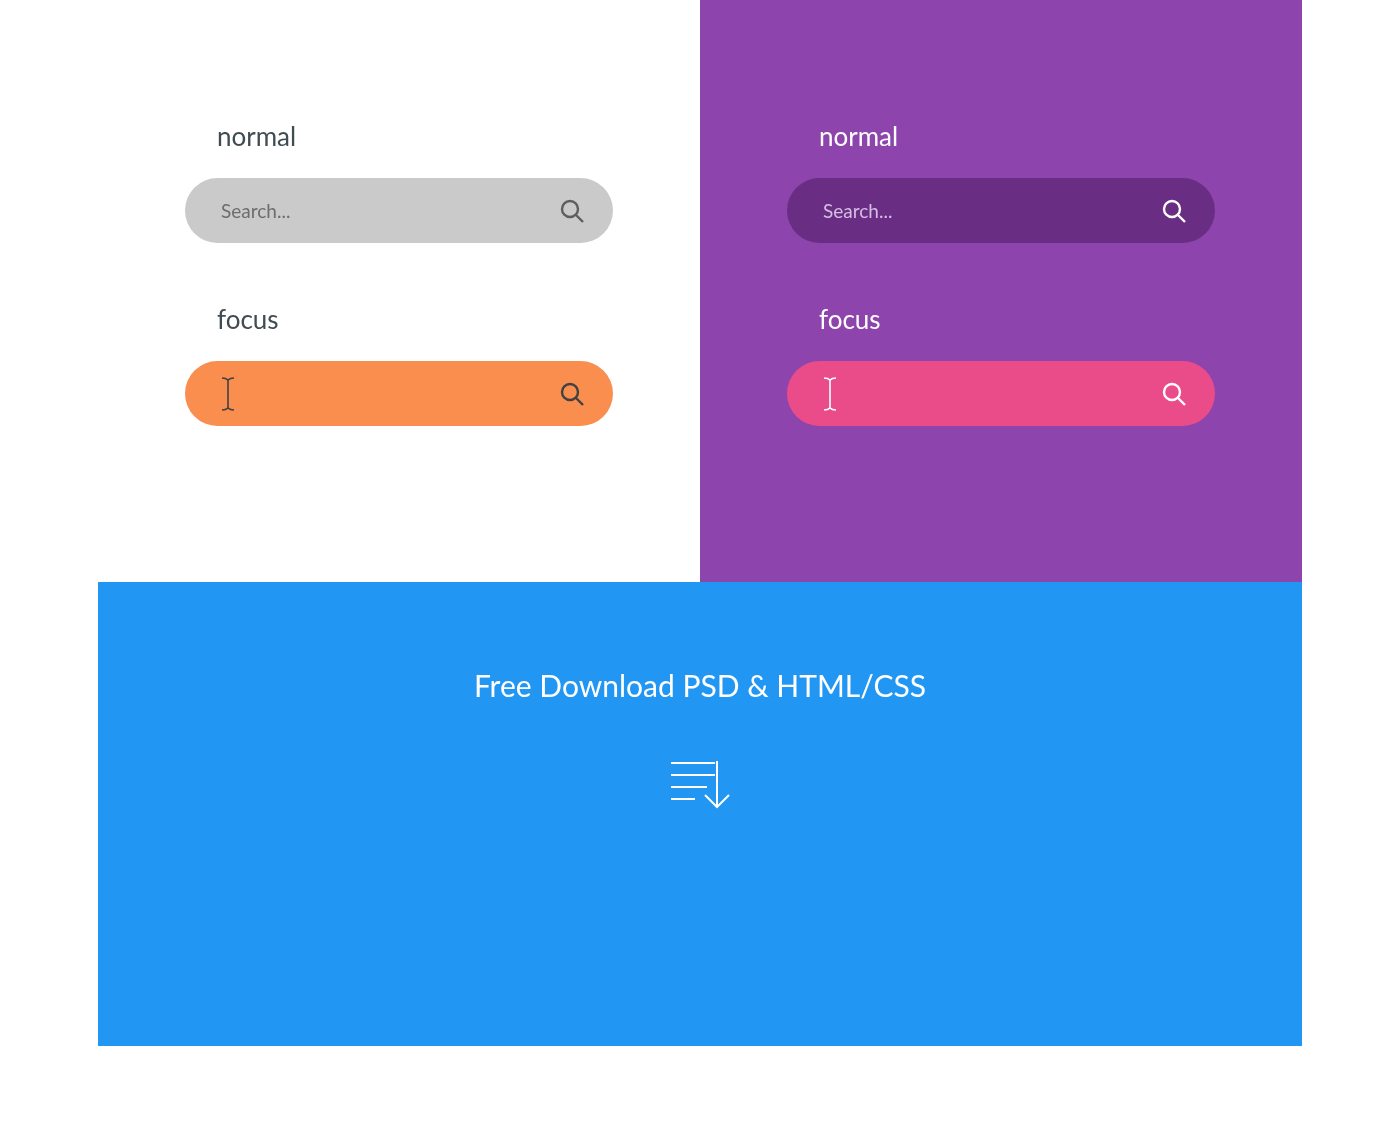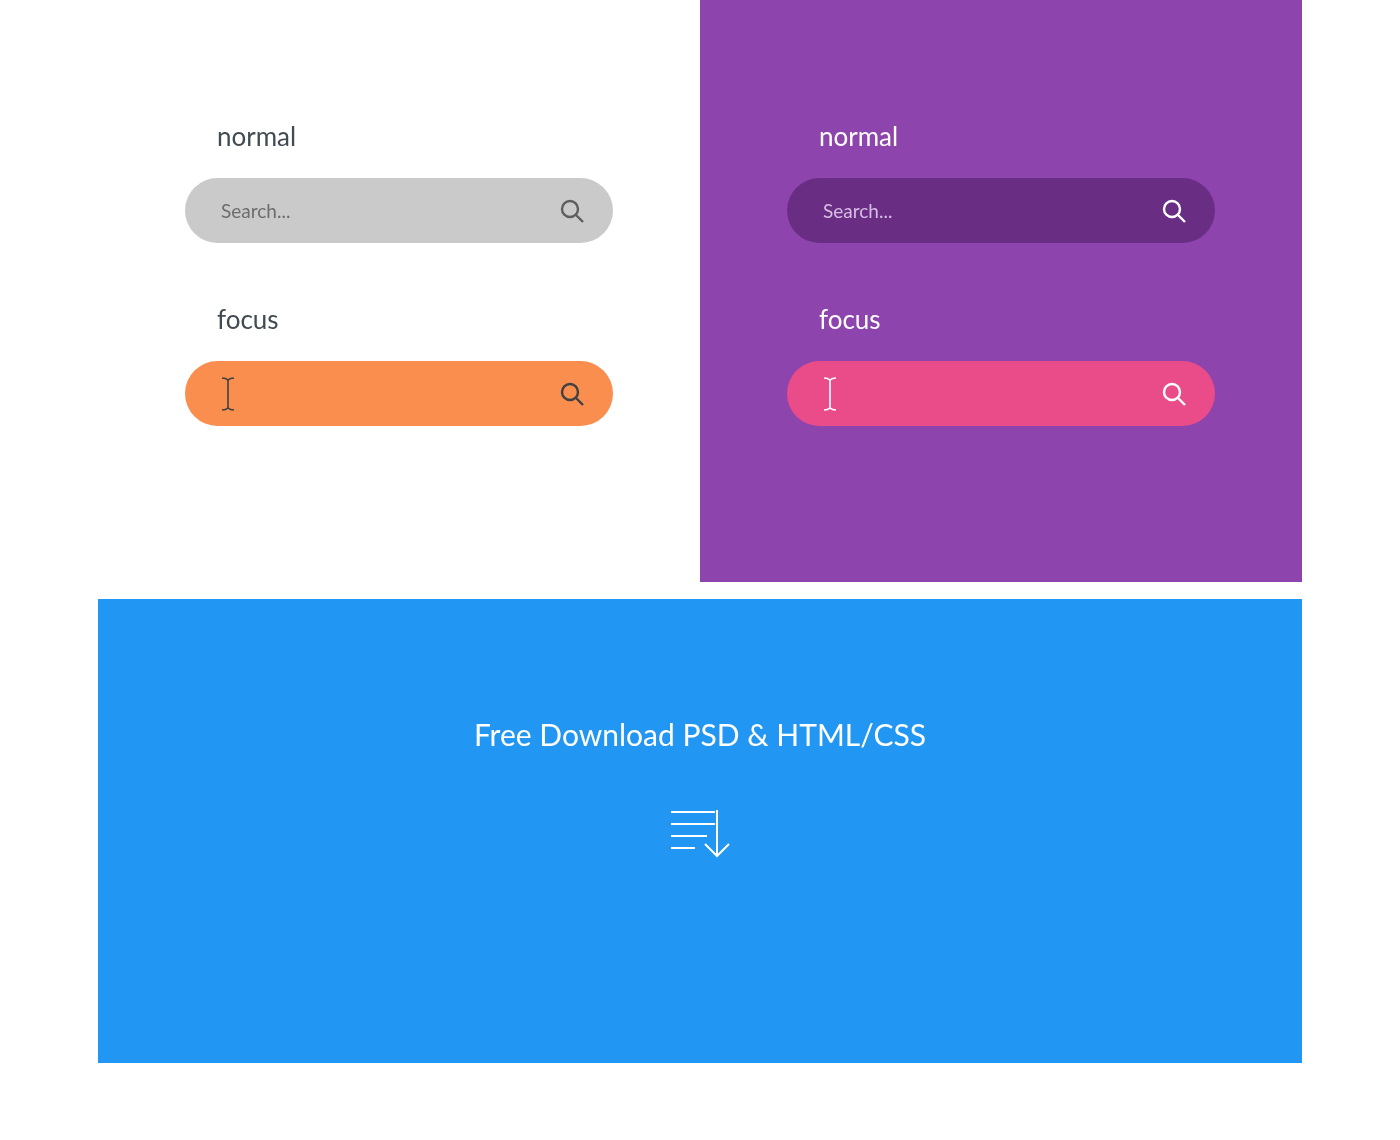--- a/index.html
+++ b/index.html
@@ -90,23 +90,22 @@
     margin-right: 8px;
   }
   .ibeam svg { display: block; }
 
   .bottom {
     height: 464px;
     background: #2196f3;
     display: flex;
     flex-direction: column;
     align-items: center;
-    padding-top: 117px;
+    padding-top: 85px;
     color: #ffffff;
-    margin-top: 17px;
   }
   .bottom h2 {
     font-size: 30px;
     font-weight: 400;
     margin-bottom: 48px;
   }
   .dl-icon {
     width: 70px;
     height: 70px;
     display: flex;

